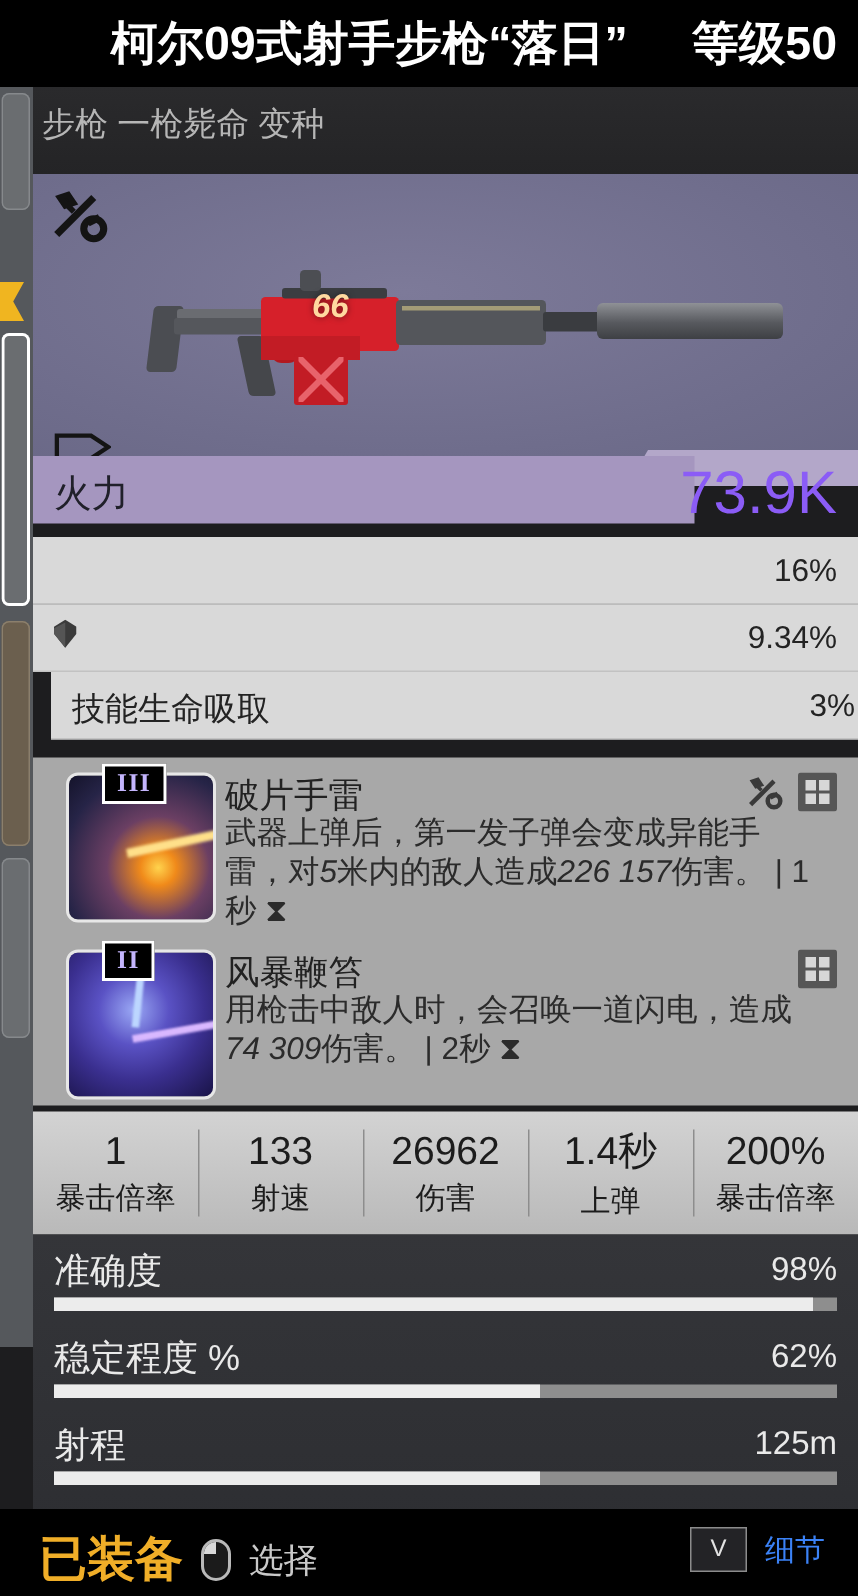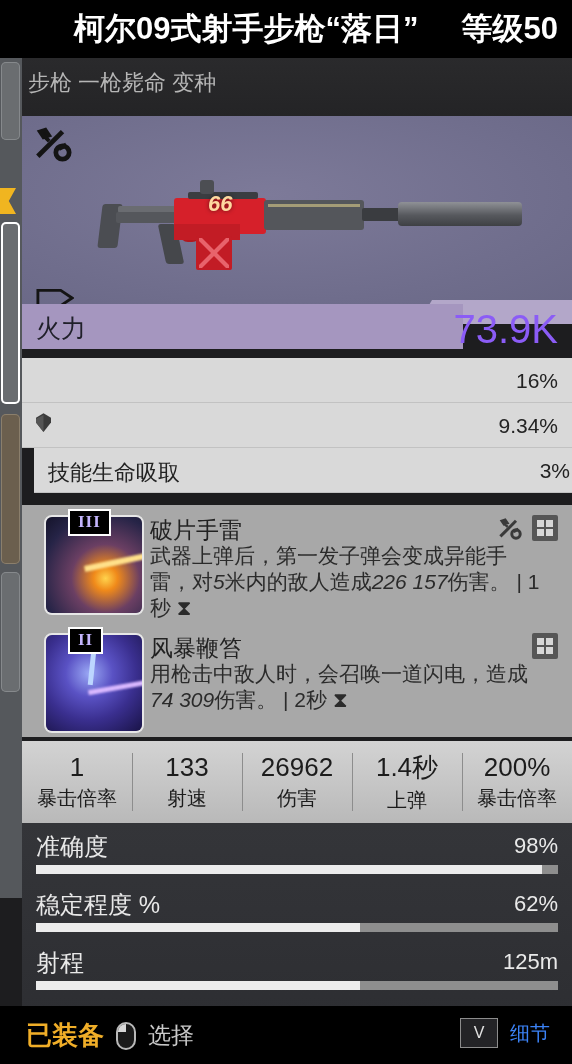--- a/index.html
+++ b/index.html
@@ -116,21 +116,21 @@
            background:linear-gradient(to bottom,#343539,#2d2e32);}
   .barrow{position:absolute;left:0;width:550px;height:58px;}
   .bar-l{position:absolute;left:14px;top:6px;color:#e9e9e9;font-size:24px;}
   .bar-v{position:absolute;right:14px;top:8px;color:#e9e9e9;font-size:22px;}
   .bar-t{position:absolute;left:14px;top:40px;width:522px;height:9px;background:#8e8e8e;}
   .bar-f{position:absolute;left:0;top:0;height:9px;background:#ececec;}
 
   
   .footer{position:absolute;left:0;bottom:0;width:572px;height:58px;background:#000;}
   .f-left{position:absolute;left:26px;top:12px;display:flex;align-items:center;gap:12px;}
-  .equipped{color:#f0ae28;font-size:26px;font-weight:bold;}
+  .equipped{color:#f0ae28;font-size:32px;font-weight:bold;}
   .mouse-ico{width:20px;height:28px;}
   .f-sel{color:#c9c9c9;font-size:23px;}
   .f-right{position:absolute;right:22px;top:12px;display:flex;align-items:center;gap:12px;}
   .keycap{min-width:26px;height:28px;border:1px solid #8c8c8c;background:#232326;color:#e2e2e2;
           font-size:16px;display:flex;align-items:center;justify-content:center;padding:0 5px;}
   .f-det{color:#3b82f6;font-size:20px;}
 </style>
 </head>
 <body>
 

